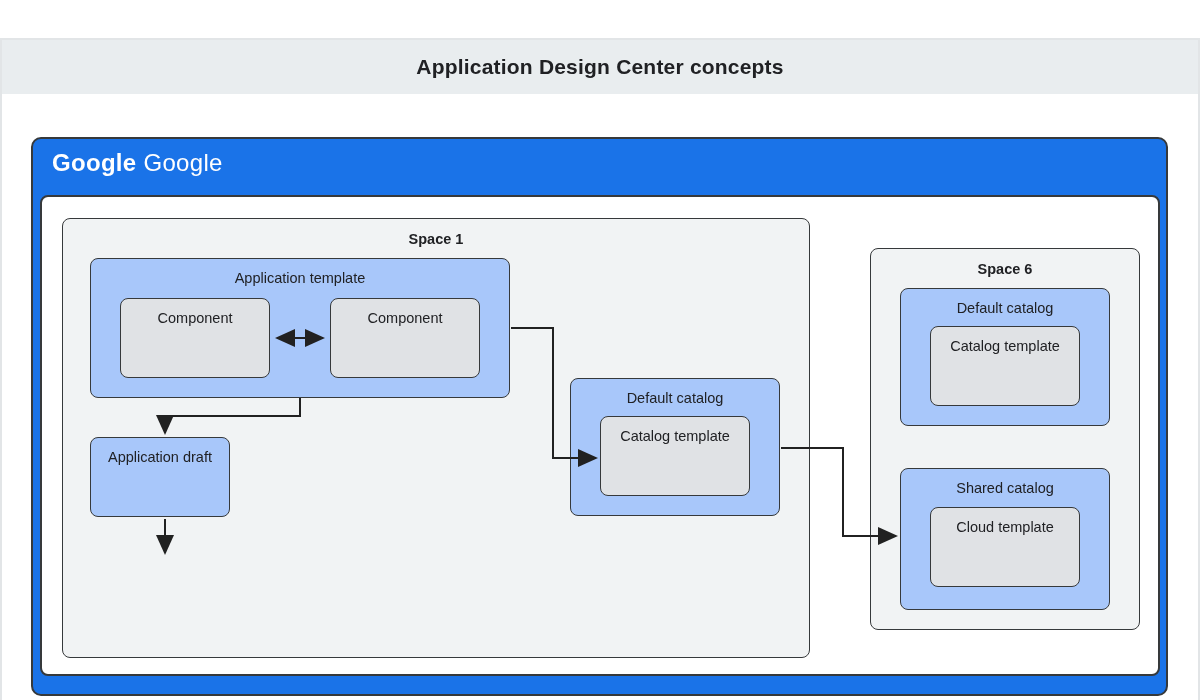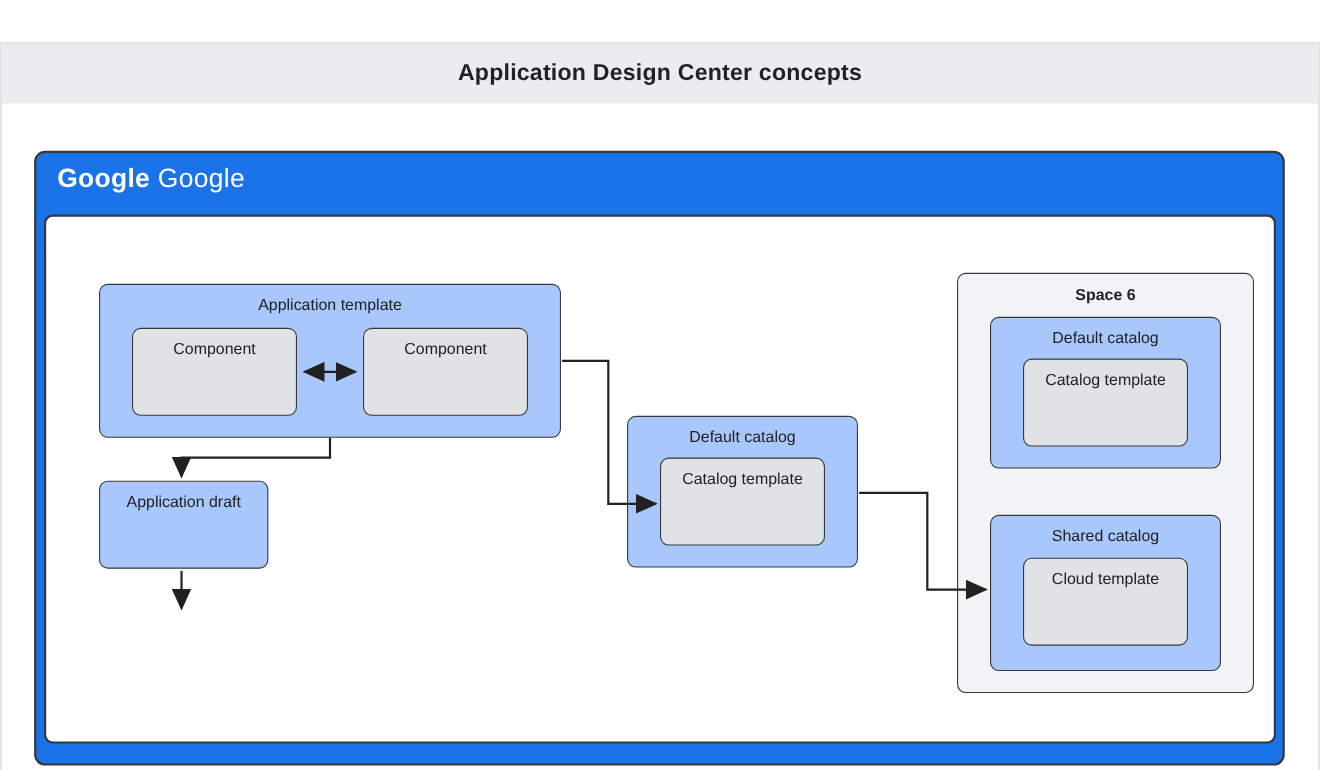--- a/index.html
+++ b/index.html
@@ -59,21 +59,21 @@
   .box-gray{background:var(--box_gray);}
   .box-label{
     position:absolute;top:11px;left:0;right:0;text-align:center;
     font-size:14.5px;font-weight:400;color:var(--text);white-space:nowrap;
   }
   #space1{left:62px;top:180px;width:748px;height:440px;}
   #space2{left:870px;top:210px;width:270px;height:382px;}
   #app-template{left:90px;top:220px;width:420px;height:140px;}
   #component-1{left:120px;top:260px;width:150px;height:80px;}
   #component-2{left:330px;top:260px;width:150px;height:80px;}
-  #app-draft{left:90px;top:399px;width:154px;height:80px;}
+  #app-draft{left:90px;top:399px;width:140px;height:80px;}
   #application{left:90px;top:519px;width:150px;height:80px;}
   #default-catalog-1{left:570px;top:340px;width:210px;height:138px;}
   #catalog-template-1{left:600px;top:378px;width:150px;height:80px;}
   #default-catalog-2{left:900px;top:250px;width:210px;height:138px;}
   #catalog-template-2{left:930px;top:288px;width:150px;height:80px;}
   #shared-catalog{left:900px;top:430px;width:210px;height:142px;}
   #shared-template{left:930px;top:469px;width:150px;height:80px;}
   .arrows{
     position:absolute;left:0;top:0;width:1200px;height:700px;
     pointer-events:none;
@@ -93,20 +93,23 @@
 
   <div class="gc-container"></div>
 
   <div class="gc-logo">
     <span class="g-word">Google</span>
     <span class="c-word">Google</span>
   </div>
 
   <div class="white-box"></div>
 
+  <div class="space" id="space1">
+    <div class="space-title">Space 1</div>
+  </div>
 
   <div class="box box-blue" id="app-template">
     <div class="box-label">Application template</div>
   </div>
   <div class="box box-gray" id="component-1">
     <div class="box-label">Component</div>
   </div>
   <div class="box box-gray" id="component-2">
     <div class="box-label">Component</div>
   </div>

